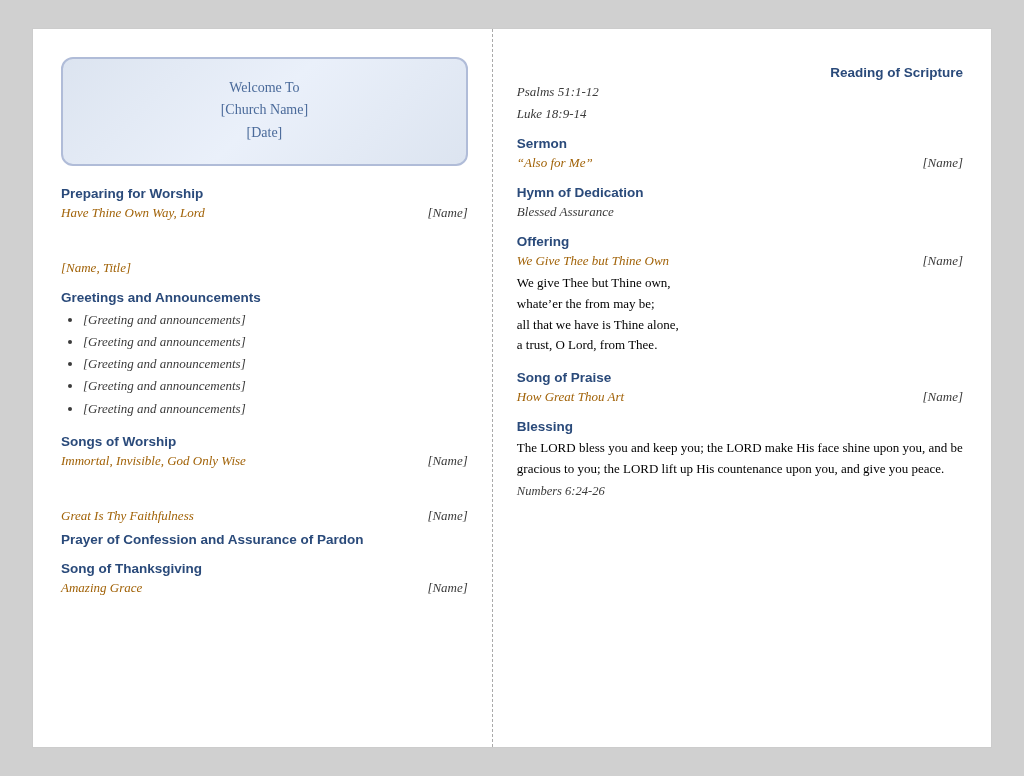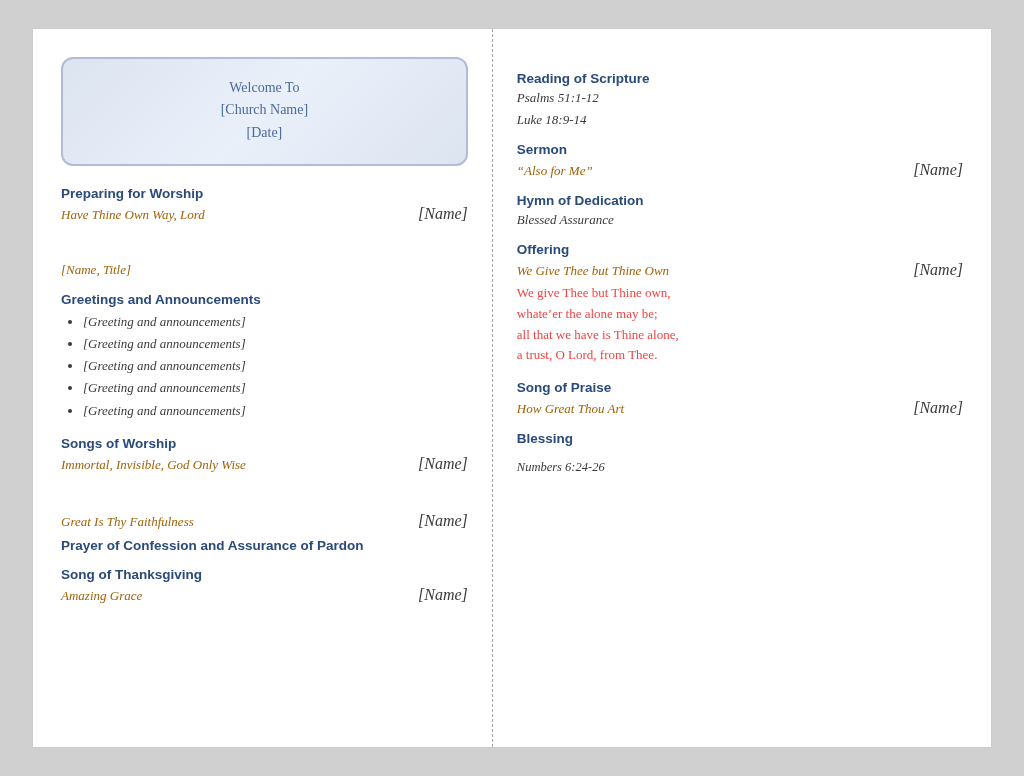--- a/index.html
+++ b/index.html
@@ -61,21 +61,21 @@
       margin-top: 39px;
     }
     .song-title {
       font-style: italic;
       color: #a16207;
       font-size: 13px;
     }
     .name-placeholder {
       font-style: italic;
       color: #3a3a3a;
-      font-size: 16px;
+      font-size: 13px;
       min-width: 55px;
       text-align: right;
     }
     .subtitle-italic {
       font-style: italic;
       color: #3a3a3a;
       font-size: 13px;
       margin-bottom: 6px;
     }
 
@@ -88,30 +88,30 @@
     }
     .bullet-list li {
       font-style: italic;
       color: #3a3a3a;
       font-size: 13px;
       line-height: 1.7;
     }
 
     
     .body-text {
-      color: #ef4444;
+      color: #000000;
       font-size: 13px;
       line-height: 1.6;
       margin-bottom: 4px;
     }
     .ref-text {
       font-style: italic;
       color: #3a3a3a;
       font-size: 12.5px;
-      margin-top: 14px;
+      margin-top: 4px;
     }
 
     .mt4 { margin-top: 4px; }
     .mt8 { margin-top: 8px; }
   </style>
 </head>
 <body>
 
 <div class="page">
 
@@ -156,50 +156,51 @@
     <div class="section-heading">Song of Thanksgiving</div>
     <div class="song-line mt4">
       <span class="song-title">Amazing Grace</span>
       <span class="name-placeholder">[Name]</span>
     </div>
 
   </div>
 
   <div class="right-panel">
 
-    <div class="section-heading" style="margin-top:14px;">Reading of Scripture</div>
+    <div class="section-heading" style="margin-top:8px;text-align:right;">Reading of Scripture</div>
     <div class="subtitle-italic mt4">Psalms 51:1-12</div>
     <div class="subtitle-italic">Luke 18:9-14</div>
 
 
     <div class="section-heading">Sermon</div>
     <div class="song-line mt4">
       <span class="song-title">“Also for Me”</span>
       <span class="name-placeholder">[Name]</span>
     </div>
 
     <div class="section-heading">Hymn of Dedication</div>
     <div class="subtitle-italic mt4">Blessed Assurance</div>
 
     <div class="section-heading">Offering</div>
     <div class="song-line mt4">
       <span class="song-title">We Give Thee but Thine Own</span>
       <span class="name-placeholder">[Name]</span>
     </div>
     <div class="body-text mt4">
       <span>We give Thee but Thine own,</span><br>
-      <span>whate’er the alone may be;</span><br>
+      <span>whate’er the from may be;</span><br>
       <span>all that we have is Thine alone,</span><br>
       <span>a trust, O Lord, from Thee.</span>
     </div>
 
 
     <div class="section-heading">Song of Praise</div>
     <div class="song-line mt4">
       <span class="song-title">How Great Thou Art</span>
       <span class="name-placeholder">[Name]</span>
     </div>
 
     <div class="section-heading">Blessing</div>
+    <div class="body-text mt4">The LORD bless you and keep you; the LORD make His face shine upon you, and be gracious to you; the LORD lift up His countenance upon you, and give you peace.</div>
     <div class="ref-text">Numbers 6:24-26</div>
 
   </div>
 </div>
 
 </body></html>

